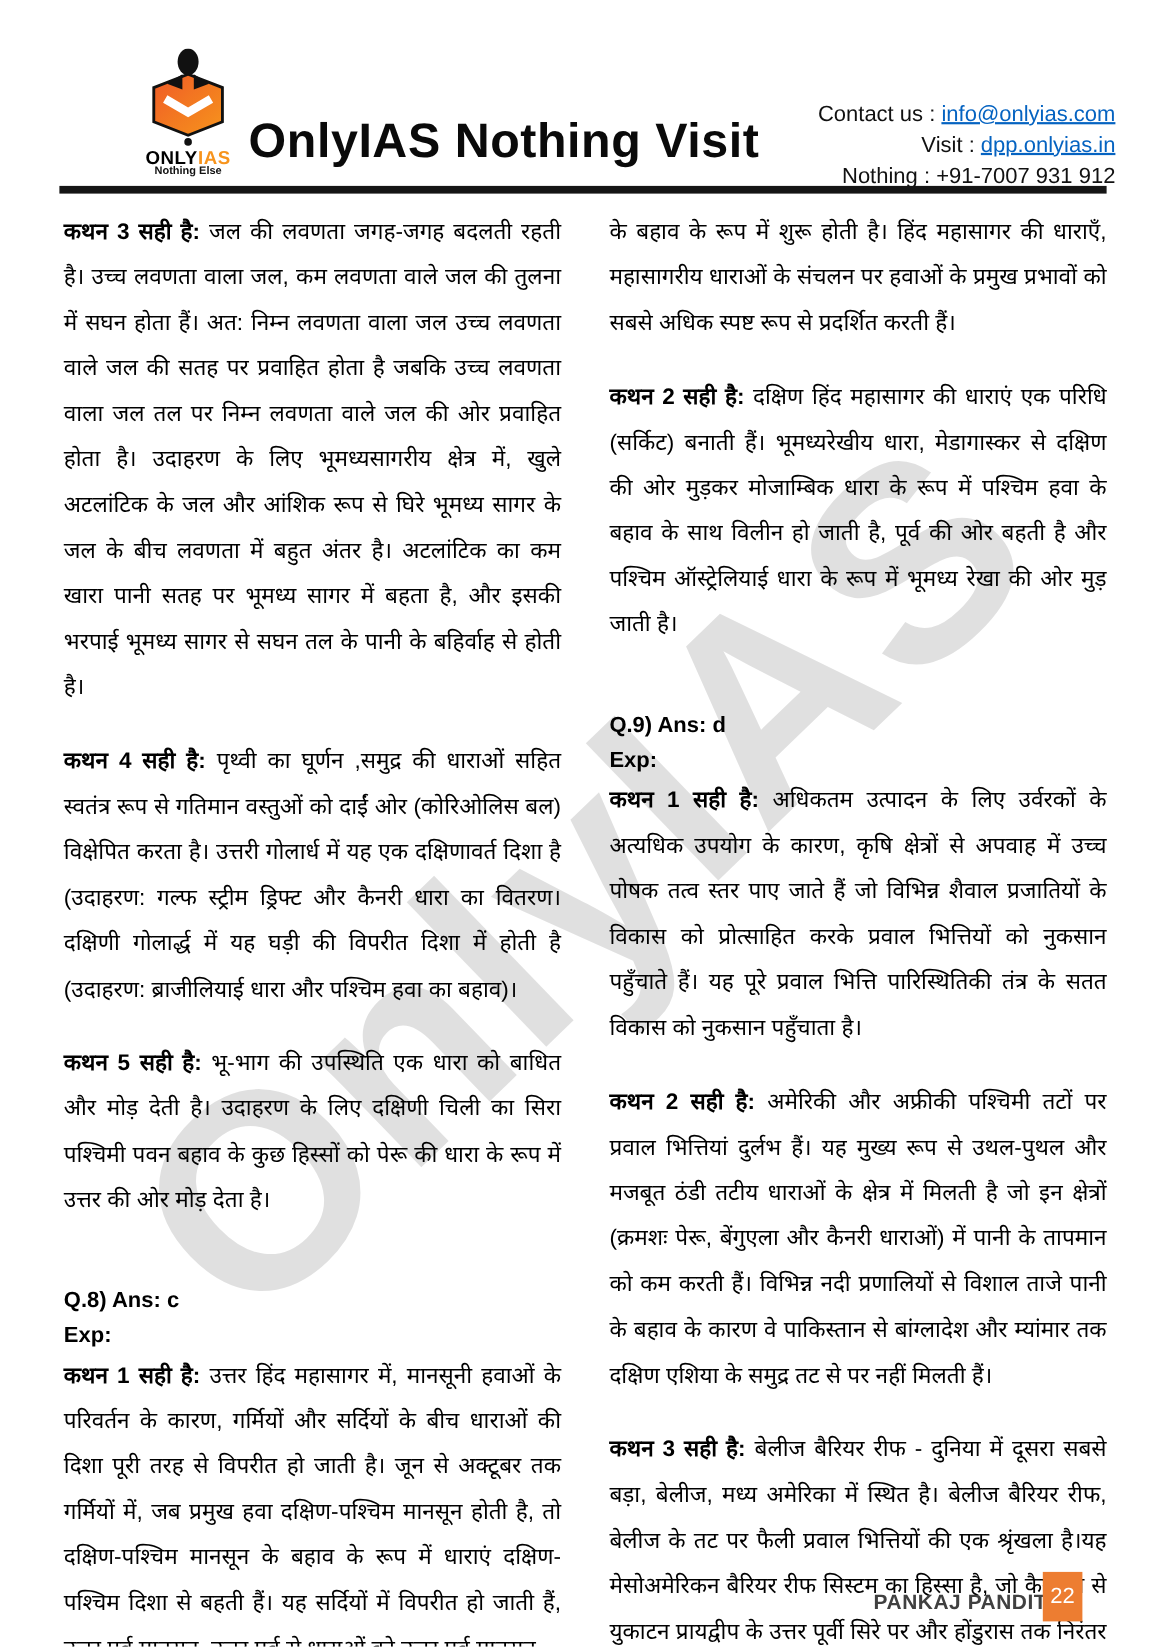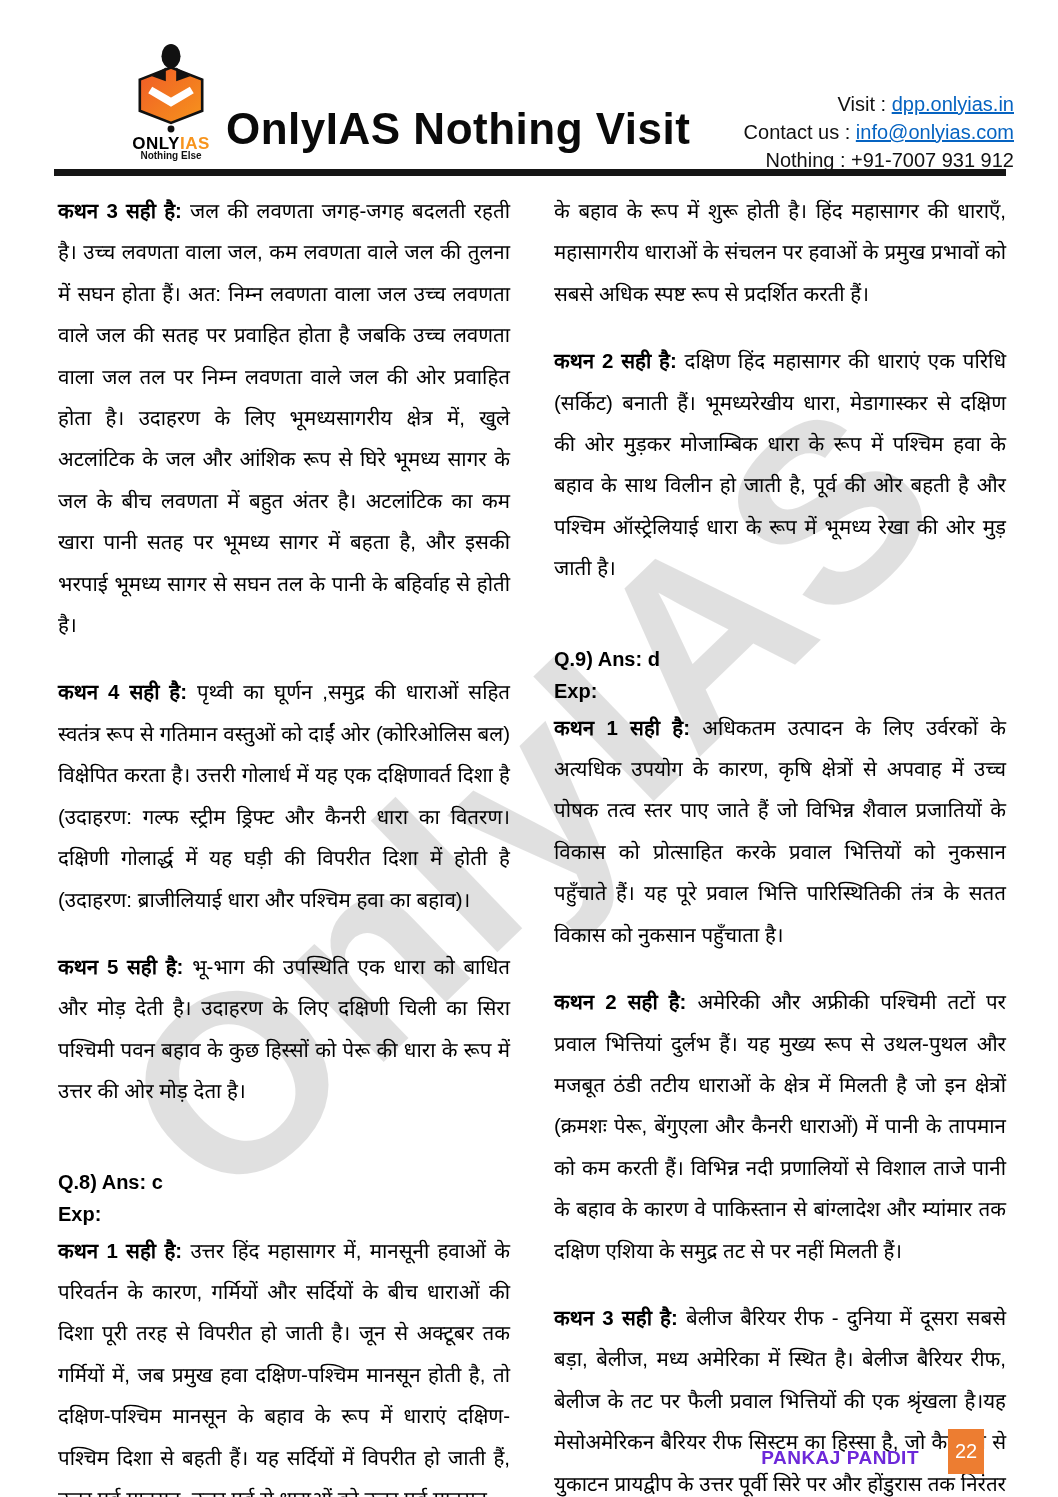--- a/index.html
+++ b/index.html
@@ -39,22 +39,22 @@
   .col{width:452px;}
   .para{
     margin:0 0 26px 0;font-size:20.5px;line-height:2.02;
     text-align:justify;color:#000;
   }
   .para b{font-weight:bold;}
   .q-heading{margin:54px 0 0 0;font-size:20px;font-weight:bold;line-height:1.6;}
   .exp-heading{margin:0;font-size:20px;font-weight:bold;line-height:1.6;}
   
   .footer-author{
-    position:absolute;right:139px;top:1447px;z-index:2;
-    font-size:19px;font-weight:bold;color:#6d28d9;letter-spacing:0.5px;
+    position:absolute;right:106px;top:1447px;z-index:2;
+    font-size:19px;font-weight:bold;color:#404040;letter-spacing:0.5px;
   }
   .page-box{
     position:absolute;left:948px;top:1429px;width:36px;height:45px;z-index:2;
     background:#ED7D31;color:#ffffff;display:flex;align-items:center;justify-content:center;
     font-size:20px;
   }
 </style>
 </head>
 <body>
 
@@ -82,22 +82,22 @@
           <circle cx="60" cy="97" r="4" fill="#111"></circle>
         </svg>
       </span>
       <div class="logo-word"><span>ONLY</span><span class="ias">IAS</span></div>
       <div class="logo-tag">Nothing Else</div>
     </div>
 
     <div class="main-title">OnlyIAS Nothing Visit</div>
 
     <div class="contact">
+      <div><span>Contact us : </span><a href="#">info@onlyias.com</a></div>
       <div><span>Visit : </span><a href="#">dpp.onlyias.in</a></div>
-      <div><span>Contact us : </span><a href="#">info@onlyias.com</a></div>
       <div><span>Nothing : </span><span>+91-7007 931 912</span></div>
     </div>
 
     <div class="rule"></div>
   </div>
 
   <div class="body-cols">
 
     <div class="col">
       <p class="para"><b>कथन 3 सही है: </b><span>जल की लवणता जगह-जगह बदलती रहती है।  उच्च लवणता वाला जल, कम लवणता वाले जल की तुलना में सघन होता हैं।  अत: निम्न लवणता वाला जल उच्च लवणता वाले जल की सतह पर प्रवाहित होता है जबकि उच्च लवणता वाला जल तल पर निम्न लवणता वाले जल की ओर प्रवाहित होता है।  उदाहरण के लिए भूमध्यसागरीय क्षेत्र में, खुले अटलांटिक के जल और आंशिक रूप से घिरे भूमध्य सागर के जल के बीच लवणता में बहुत अंतर है। अटलांटिक का कम खारा पानी सतह पर भूमध्य सागर में बहता है, और इसकी भरपाई भूमध्य सागर से सघन तल के पानी के बहिर्वाह से होती है।</span></p>

